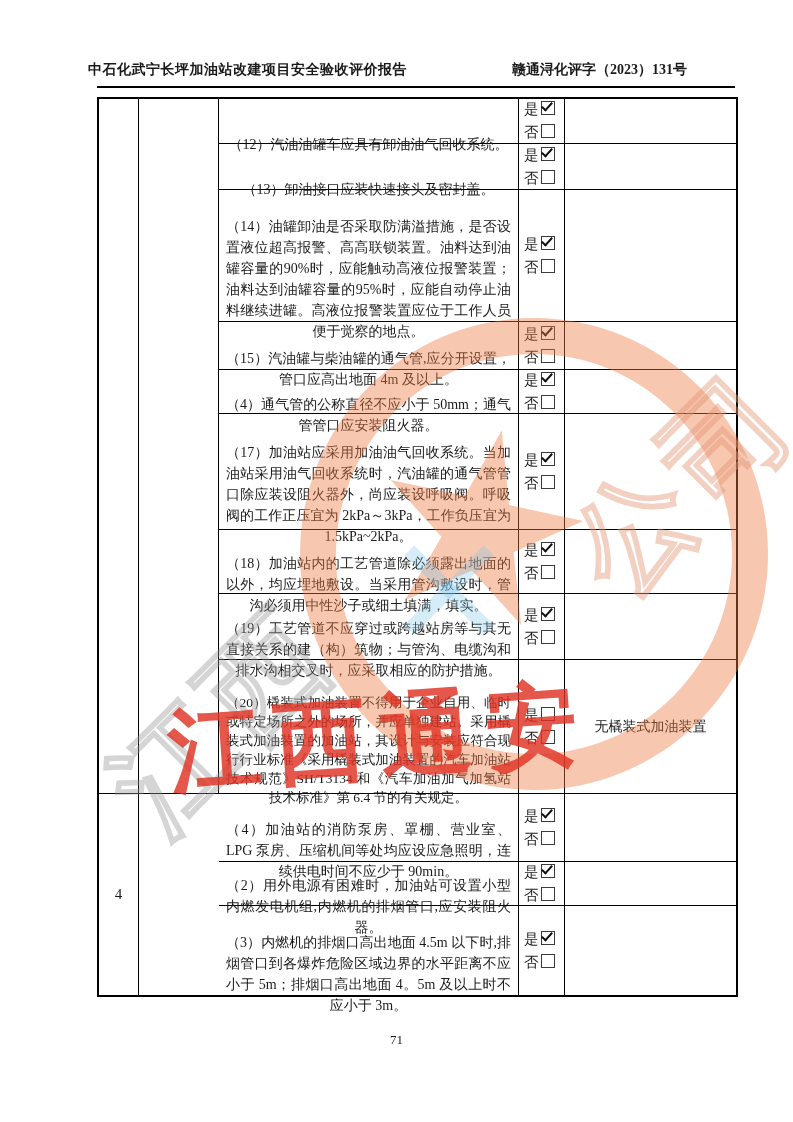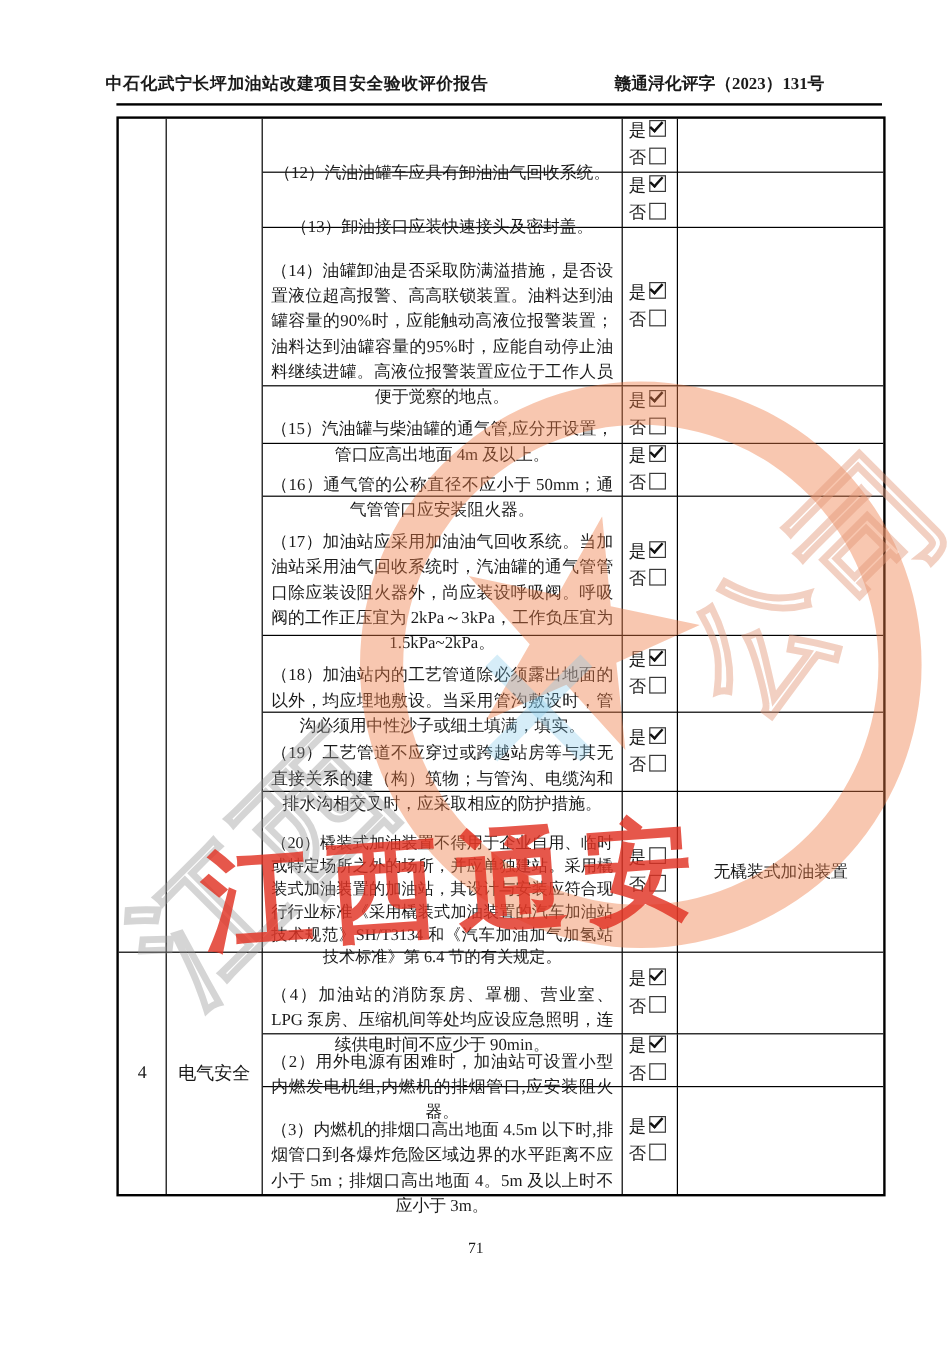--- a/index.html
+++ b/index.html
@@ -80,21 +80,20 @@
 <div class="hdr-left">中石化武宁长坪加油站改建项目安全验收评价报告</div>
 <div class="hdr-right">赣通浔化评字（2023）131号</div>
 <div class="hdr-rule"></div>
 
 <div class="tbl">
 
   <div class="cell c1" style="grid-row:1/10"></div>
   <div class="cell c2" style="grid-row:1/10"></div>
 
   <div class="cell c1 mid lastrow" style="grid-row:10/13">4</div>
-  <div class="cell c2 mid lastrow" style="grid-row:10/13">电气安全</div>
 
   <div class="cell c3 ct" style="grid-row:1">
       <div class="txt">（12）汽油油罐车应具有卸油油气回收系统。</div>
     </div>
   <div class="cell c4 ck" style="grid-row:1">
     <div class="ckl"><span>是</span><span class="cb" data-checked="true"></span></div>
     <div class="ckl"><span>否</span><span class="cb" data-checked="false"></span></div>
   </div>
   <div class="cell c5 rm" style="grid-row:1"></div>
 
@@ -119,21 +118,21 @@
   <div class="cell c3 ct" style="grid-row:4">
       <div class="txt">（15）汽油罐与柴油罐的通气管,应分开设置，管口应高出地面 4m 及以上。</div>
     </div>
   <div class="cell c4 ck" style="grid-row:4">
     <div class="ckl"><span>是</span><span class="cb" data-checked="true"></span></div>
     <div class="ckl"><span>否</span><span class="cb" data-checked="false"></span></div>
   </div>
   <div class="cell c5 rm" style="grid-row:4"></div>
 
   <div class="cell c3 ct" style="grid-row:5">
-      <div class="txt">（16）通气管的公称直径不应小于 50mm；通气管管口应安装阻火器。</div>
+      <div class="txt">（4）通气管的公称直径不应小于 50mm；通气管管口应安装阻火器。</div>
     </div>
   <div class="cell c4 ck" style="grid-row:5">
     <div class="ckl"><span>是</span><span class="cb" data-checked="true"></span></div>
     <div class="ckl"><span>否</span><span class="cb" data-checked="false"></span></div>
   </div>
   <div class="cell c5 rm" style="grid-row:5"></div>
 
   <div class="cell c3 ct" style="grid-row:6">
       <div class="txt">（17）加油站应采用加油油气回收系统。当加油站采用油气回收系统时，汽油罐的通气管管口除应装设阻火器外，尚应装设呼吸阀。呼吸阀的工作正压宜为 2kPa～3kPa，工作负压宜为 1.5kPa~2kPa。</div>
     </div>

